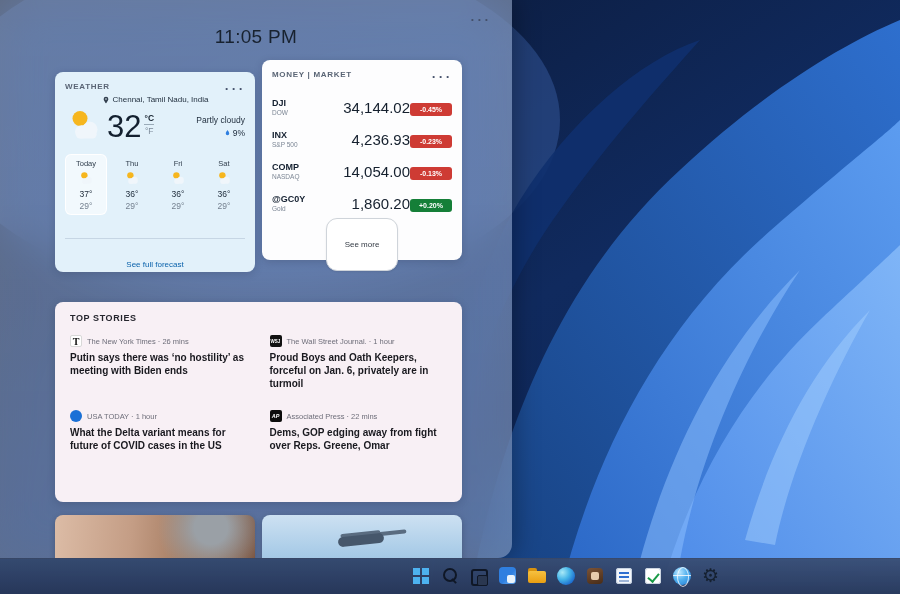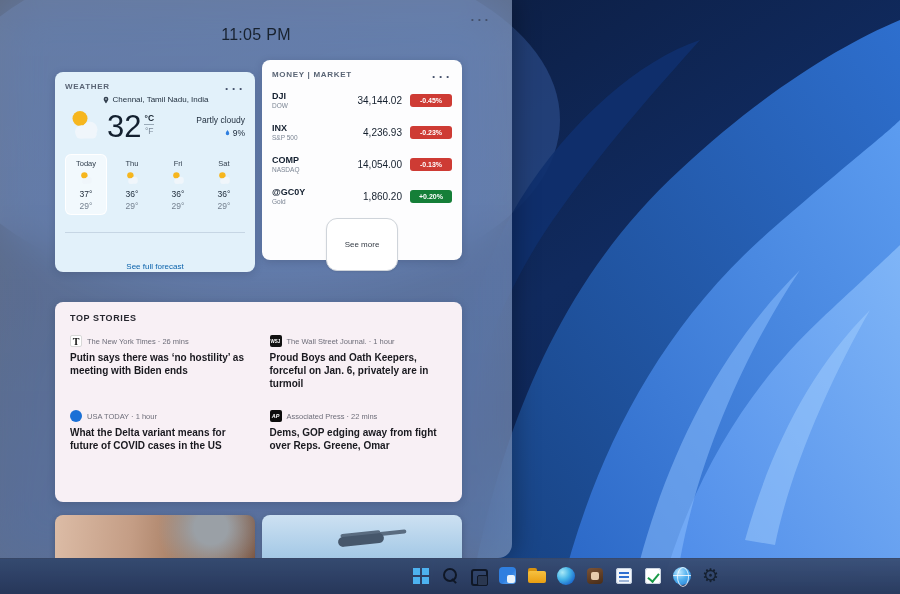--- a/index.html
+++ b/index.html
@@ -10,21 +10,21 @@
   .wallpaper { position:absolute; inset:0; width:900px; height:594px; }
 
   
   .widgets-panel {
     position:absolute; left:0; top:0; width:512px; height:558px;
     background:linear-gradient(180deg, rgba(172,186,209,.52), rgba(148,163,190,.58));
     backdrop-filter:blur(22px) saturate(135%); -webkit-backdrop-filter:blur(22px) saturate(135%);
     border-radius:0 0 14px 0; overflow:hidden; box-shadow:4px 0 24px rgba(0,0,0,.28);
   }
   .panel-time { position:absolute; top:26px; left:0; right:0; text-align:center;
-    font-size:16px; color:#18222f; font-weight:500; letter-spacing:.3px; }
+    font-size:19px; color:#18222f; font-weight:500; letter-spacing:.3px; }
   .panel-menu { position:absolute; top:10px; right:20px; width:24px; height:14px;
     text-align:center; cursor:pointer; background:none; border:none; }
   .dots::before { content:"• • •"; font-size:8px; letter-spacing:1px; color:#44506a; }
 
   
   .card { position:absolute; border-radius:8px; box-shadow:0 2px 8px rgba(20,30,50,.18); }
   .card-head { display:flex; justify-content:space-between; align-items:center; height:12px; }
   .card-title { font-size:8px; font-weight:700; letter-spacing:.7px; color:#5a6575; }
   .card-dots { background:none; border:none; cursor:pointer; padding:0 2px; }
 
@@ -43,31 +43,31 @@
   .w-precip { display:flex; justify-content:flex-end; align-items:center; gap:2px; margin-top:3px; color:#223040; }
   .w-precip svg { width:7px; height:9px; }
   .w-forecast { display:flex; gap:4px; margin-top:8px; }
   .f-col { flex:1; display:flex; flex-direction:column; align-items:center; gap:2px;
     padding:4px 0 3px; border-radius:6px; border:1px solid transparent; cursor:pointer; background:none; }
   .f-col.today { background:rgba(255,255,255,.55); border-color:rgba(255,255,255,.95); }
   .f-day { font-size:7.5px; color:#33404f; }
   .f-icon { width:17px; height:17px; }
   .f-high { font-size:8.5px; color:#1b2837; font-weight:400; }
   .f-low { font-size:8.5px; color:#74808f; }
-  .w-footer { margin-top:17px; border-top:1px solid rgba(70,95,125,.18); padding-top:22px; text-align:center; }
+  .w-footer { margin-top:23px; border-top:1px solid rgba(70,95,125,.18); padding-top:14px; text-align:center; }
   .w-link { font-size:8px; color:#0a62ab; text-decoration:none; cursor:pointer; background:none; border:none; }
 
   
   .money-card { left:262px; top:60px; width:200px; height:200px; background:#fdfdfe; padding:8px 10px; }
   .m-rows { margin-top:4px; }
-  .m-row { display:flex; align-items:center; height:32px; cursor:pointer; }
+  .m-row { display:flex; align-items:flex-end; height:32px; cursor:pointer; }
   .m-symwrap { width:52px; }
   .m-sym { font-size:9px; font-weight:700; color:#142030; display:block; }
   .m-exch { font-size:6.5px; color:#7c8694; display:block; margin-top:1px; }
-  .m-val { flex:1; text-align:right; font-size:10px; color:#15202e; padding-right:8px; }
+  .m-val { flex:1; text-align:right; font-size:15px; color:#15202e; }
   .badge { width:42px; text-align:center; font-size:7px; font-weight:700; color:#fff;
     border-radius:3px; padding:3px 0; }
   .badge.down { background:#ce3b34; }
   .badge.up { background:#157f38; }
   .m-footer { text-align:center; margin-top:6px; }
   .see-more { font-size:8px; color:#333a44; background:#fff; border:1px solid #cfd4da;
     border-radius:11px; padding:21px 18px; cursor:pointer; box-shadow:0 1px 2px rgba(0,0,0,.08); }
 
   
   .stories-card { left:55px; top:302px; width:407px; height:200px; background:#f8f0f5; padding:11px 15px; }

